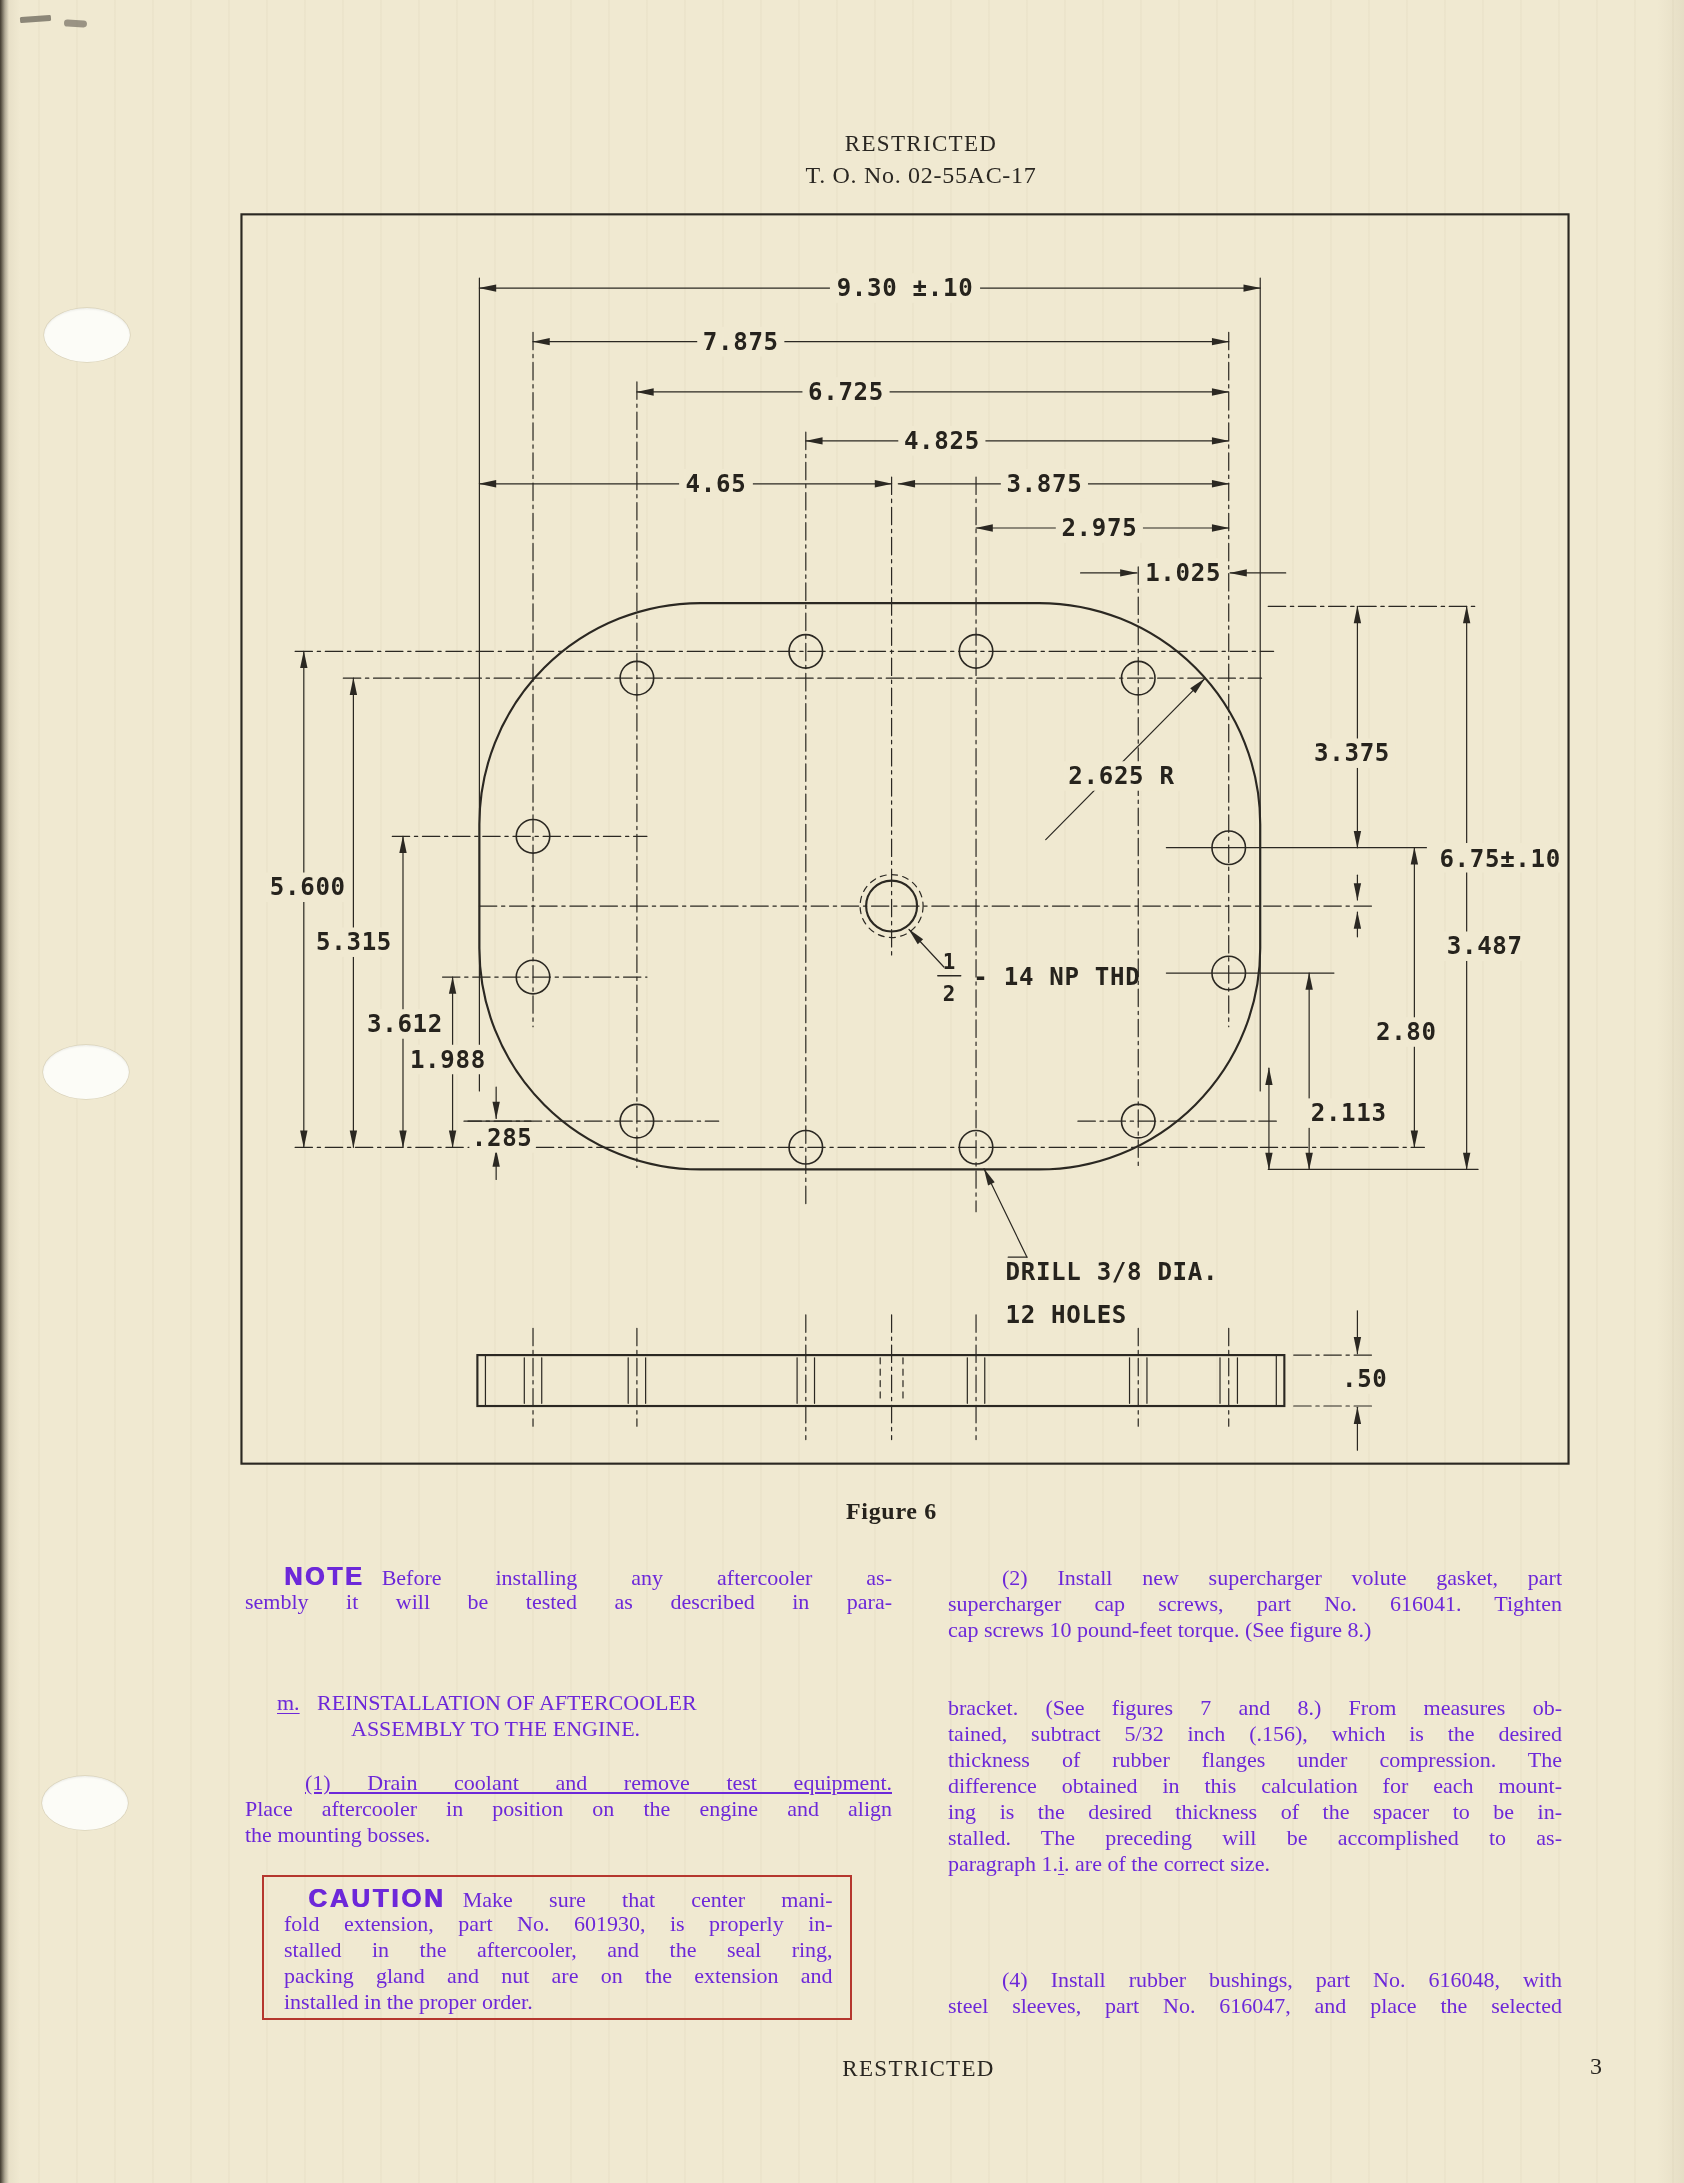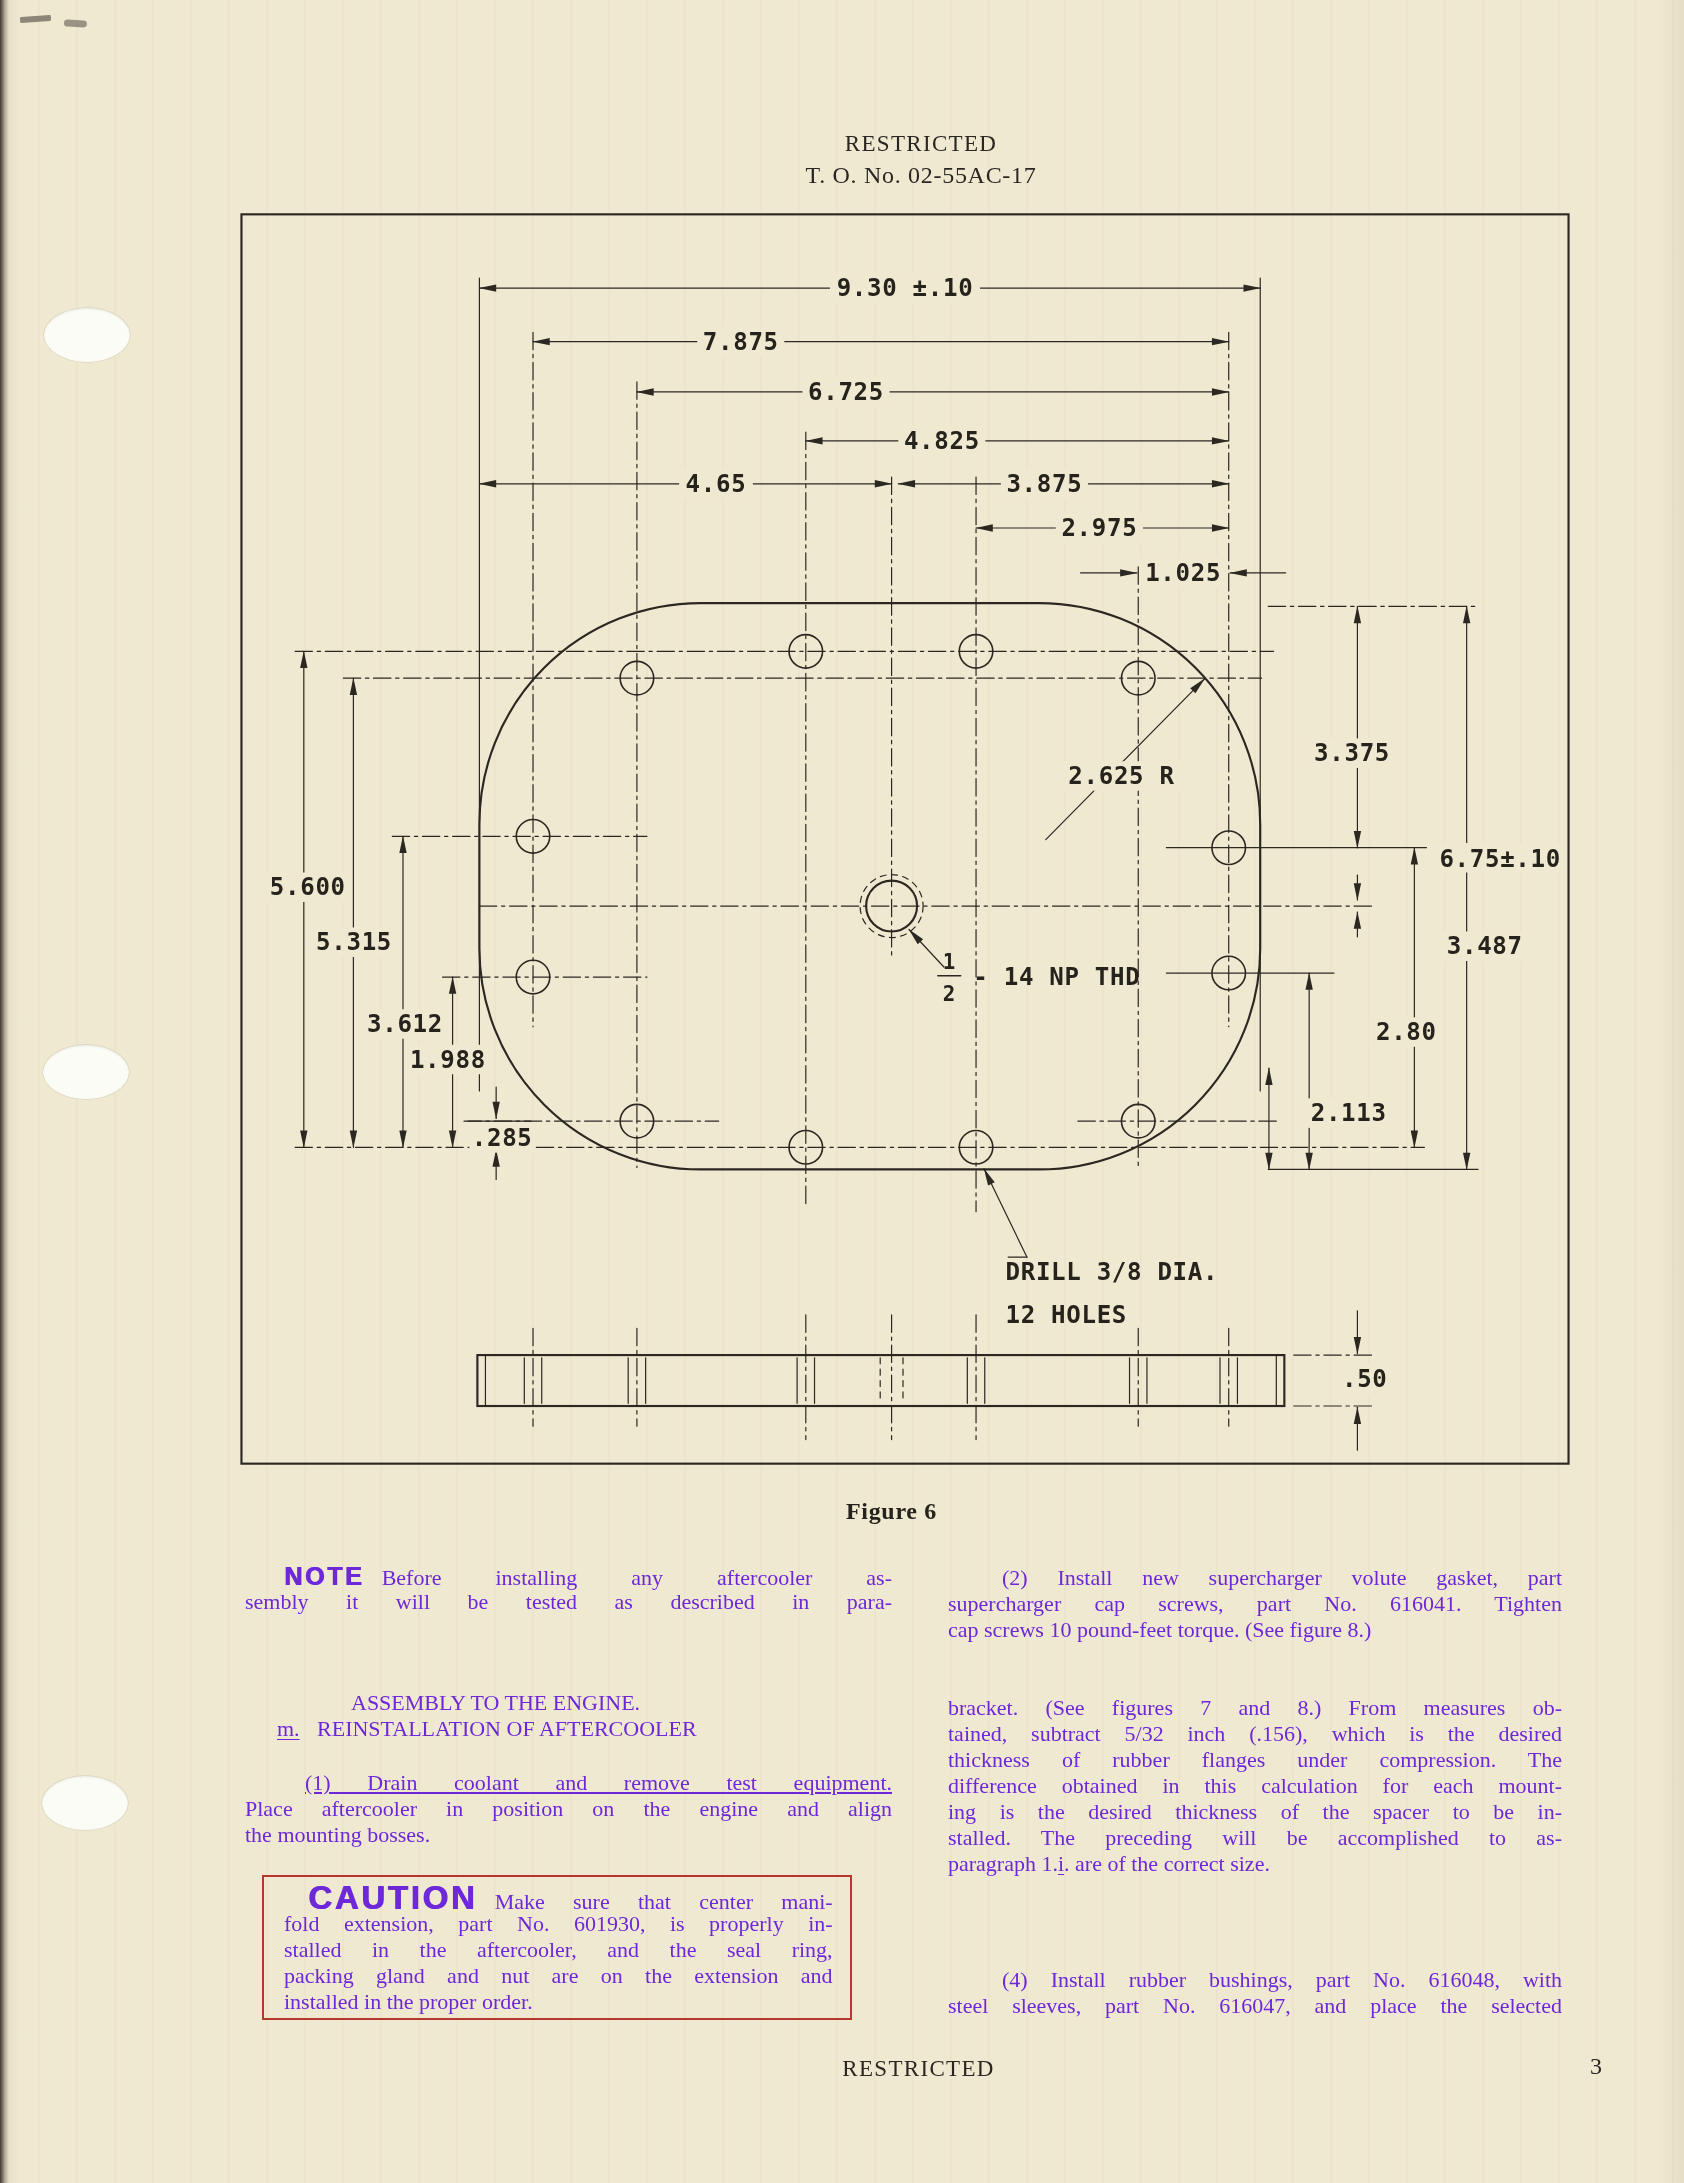--- a/index.html
+++ b/index.html
@@ -24,21 +24,21 @@
   .hdr2{top:162px;font-size:24px;letter-spacing:0.7px;}
   .caption{position:absolute;left:724px;top:1498px;width:335px;text-align:center;
     font-size:24px;font-weight:bold;letter-spacing:0.7px;color:#26231d;}
   .col{position:absolute;font-size:22px;color:#6d28d9;}
   .ln{line-height:26px;height:26px;text-align:justify;text-align-last:justify;white-space:normal;}
   .ln.last{text-align:left;text-align-last:auto;}
   .u{text-decoration:underline;text-underline-offset:3.4px;text-decoration-thickness:1.3px;}
   .heavy{font-family:"Liberation Sans", sans-serif;font-weight:900;letter-spacing:2.7px;
     text-shadow:0.9px 0 0 currentColor;}
   .note-label{font-size:25px;padding-right:17.4px;}
-  .caution-label{font-size:33px;padding-right:17.4px;}
+  .caution-label{font-size:26px;padding-right:17.4px;}
   .caution-box{position:absolute;left:262px;top:1875px;width:590px;height:145px;
     border:2.7px solid #b5372e;box-sizing:border-box;padding:8px 17.4px 0 20px;}
   .footer-restricted{position:absolute;left:751px;top:2056px;width:335px;text-align:center;
     font-size:23px;letter-spacing:1.3px;color:#2a2722;}
   .page-num{position:absolute;left:1548px;top:2053px;width:54px;text-align:right;font-size:24px;color:#2a2722;}
   
   svg.fig{position:absolute;left:240px;top:213px;}
   svg.fig line, svg.fig rect.frame, svg.fig circle, svg.fig path.pl{stroke:#2b2822;fill:none;stroke-linecap:round;}
   .s3{stroke-width:3.2px;} .s2{stroke-width:2.4px;} .s1{stroke-width:1.8px;}
   .cd{stroke-dasharray:26 7 5 7;}
@@ -249,24 +249,24 @@
 <div class="caption">Figure 6</div>
 
 <div class="col" style="left:245px;top:1563px;width:647px;">
   <div class="ln" style="padding-left:39px;">
     <span class="heavy note-label">NOTE</span><span>Before installing any aftercooler as-</span>
   </div>
   <div class="ln">sembly it will be tested as described in para-</div>
 </div>
 
 <div class="col" style="left:245px;top:1690px;width:647px;">
-  <div class="ln last" style="padding-left:106px;">ASSEMBLY TO THE ENGINE.</div>
   <div class="ln last" style="padding-left:32px;">
     <span class="u">m.</span><span style="padding-left:17.4px;">REINSTALLATION OF AFTERCOOLER</span>
   </div>
+  <div class="ln last" style="padding-left:106px;">ASSEMBLY TO THE ENGINE.</div>
 </div>
 
 <div class="col" style="left:245px;top:1770px;width:647px;">
   <div class="ln" style="padding-left:60px;text-decoration:underline;">(1) Drain coolant and remove test equipment.</div>
   <div class="ln">Place aftercooler in position on the engine and align</div>
   <div class="ln last">the mounting bosses.</div>
 </div>
 
 <div class="caution-box col" style="font-size:22px;">
   <div class="ln" style="padding-left:24px;">

